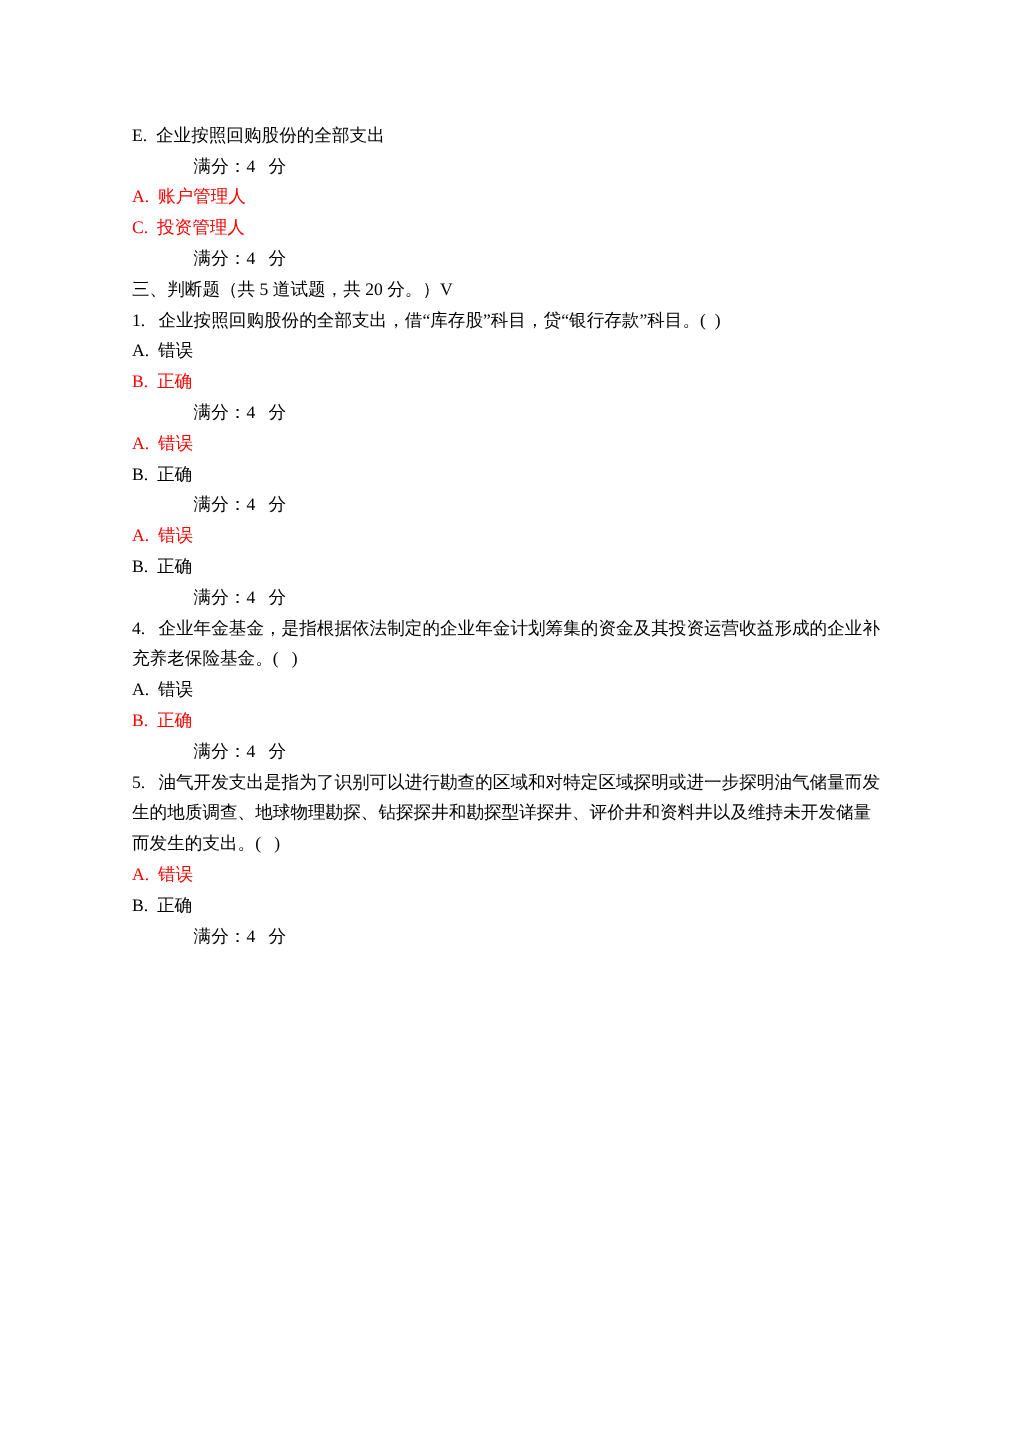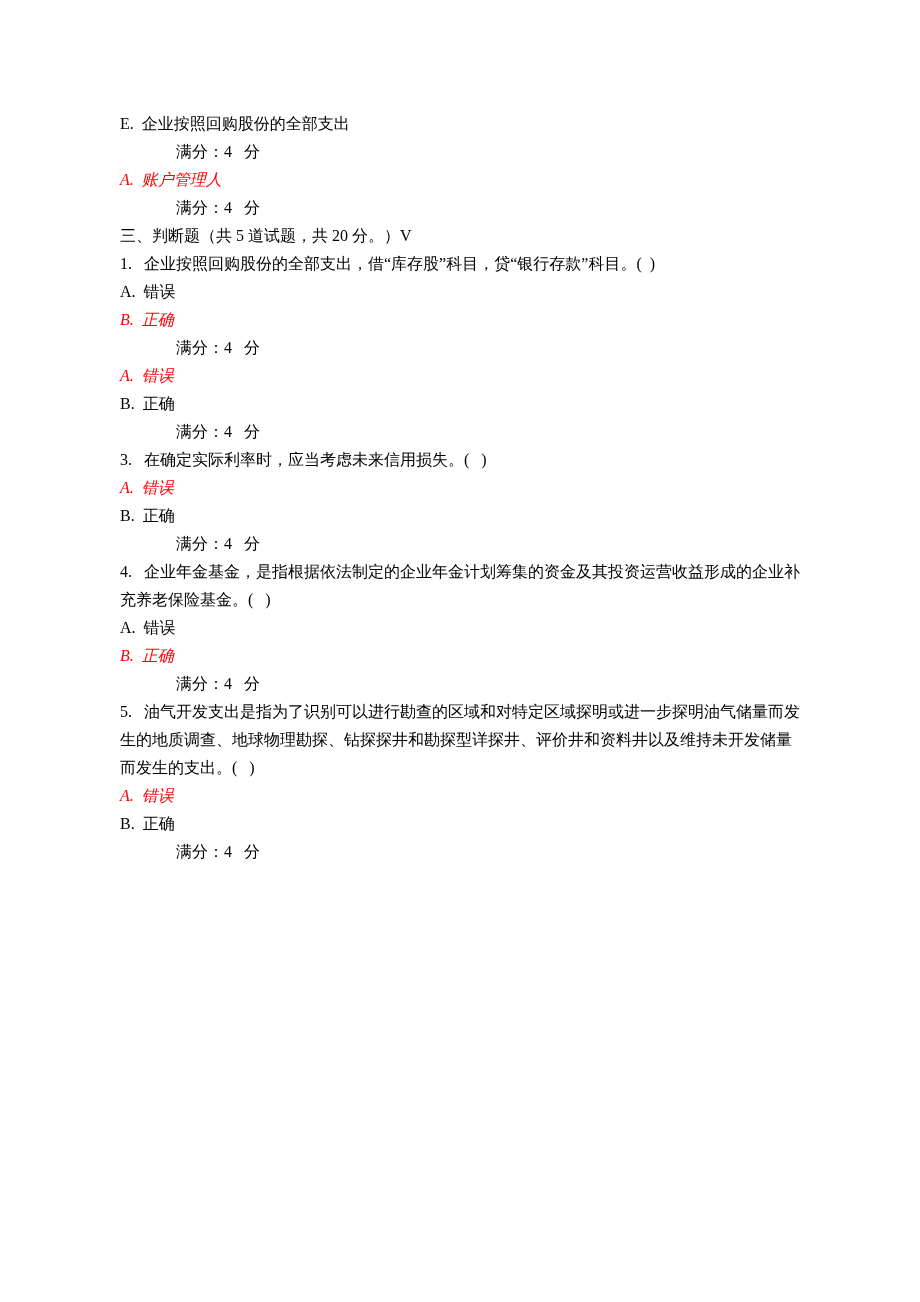--- a/index.html
+++ b/index.html
@@ -6,46 +6,46 @@
     body {
       background: #ffffff;
       font-family: "SimSun", "宋体", serif;
       font-size: 16px;
       line-height: 1.75;
       color: #000000;
       width: 920px;
       padding: 110px 120px 0 120px;
     }
     .line { white-space: pre-wrap; }
-    .red { color: #ff0000; font-style: italic; }
+    .red { color: #ff0000; }
     .indent1 { padding-left: 3.5em; }
   </style>
 </head>
 <body>
 
 <div>
 
   <div class="line">E.  企业按照回购股份的全部支出</div>
   <div class="line indent1">满分：4   分</div>
 
   <div class="line red">A.  账户管理人</div>
+  <div class="line red">C.  投资管理人</div>
   <div class="line indent1">满分：4   分</div>
 
   <div class="line">三、判断题（共 5 道试题，共 20 分。）V</div>
 
   <div class="line">1.   企业按照回购股份的全部支出，借“库存股”科目，贷“银行存款”科目。(  )</div>
   <div class="line">A.  错误</div>
   <div class="line red">B.  正确</div>
   <div class="line indent1">满分：4   分</div>
 
   <div class="line red">A.  错误</div>
   <div class="line">B.  正确</div>
   <div class="line indent1">满分：4   分</div>
 
-  <div class="line">3.   在确定实际利率时，应当考虑未来信用损失。(   )</div>
   <div class="line red">A.  错误</div>
   <div class="line">B.  正确</div>
   <div class="line indent1">满分：4   分</div>
 
   <div class="line">4.   企业年金基金，是指根据依法制定的企业年金计划筹集的资金及其投资运营收益形成的企业补充养老保险基金。(   )</div>
   <div class="line">A.  错误</div>
   <div class="line red">B.  正确</div>
   <div class="line indent1">满分：4   分</div>
 
   <div class="line">5.   油气开发支出是指为了识别可以进行勘查的区域和对特定区域探明或进一步探明油气储量而发生的地质调查、地球物理勘探、钻探探井和勘探型详探井、评价井和资料井以及维持未开发储量而发生的支出。(   )</div>

